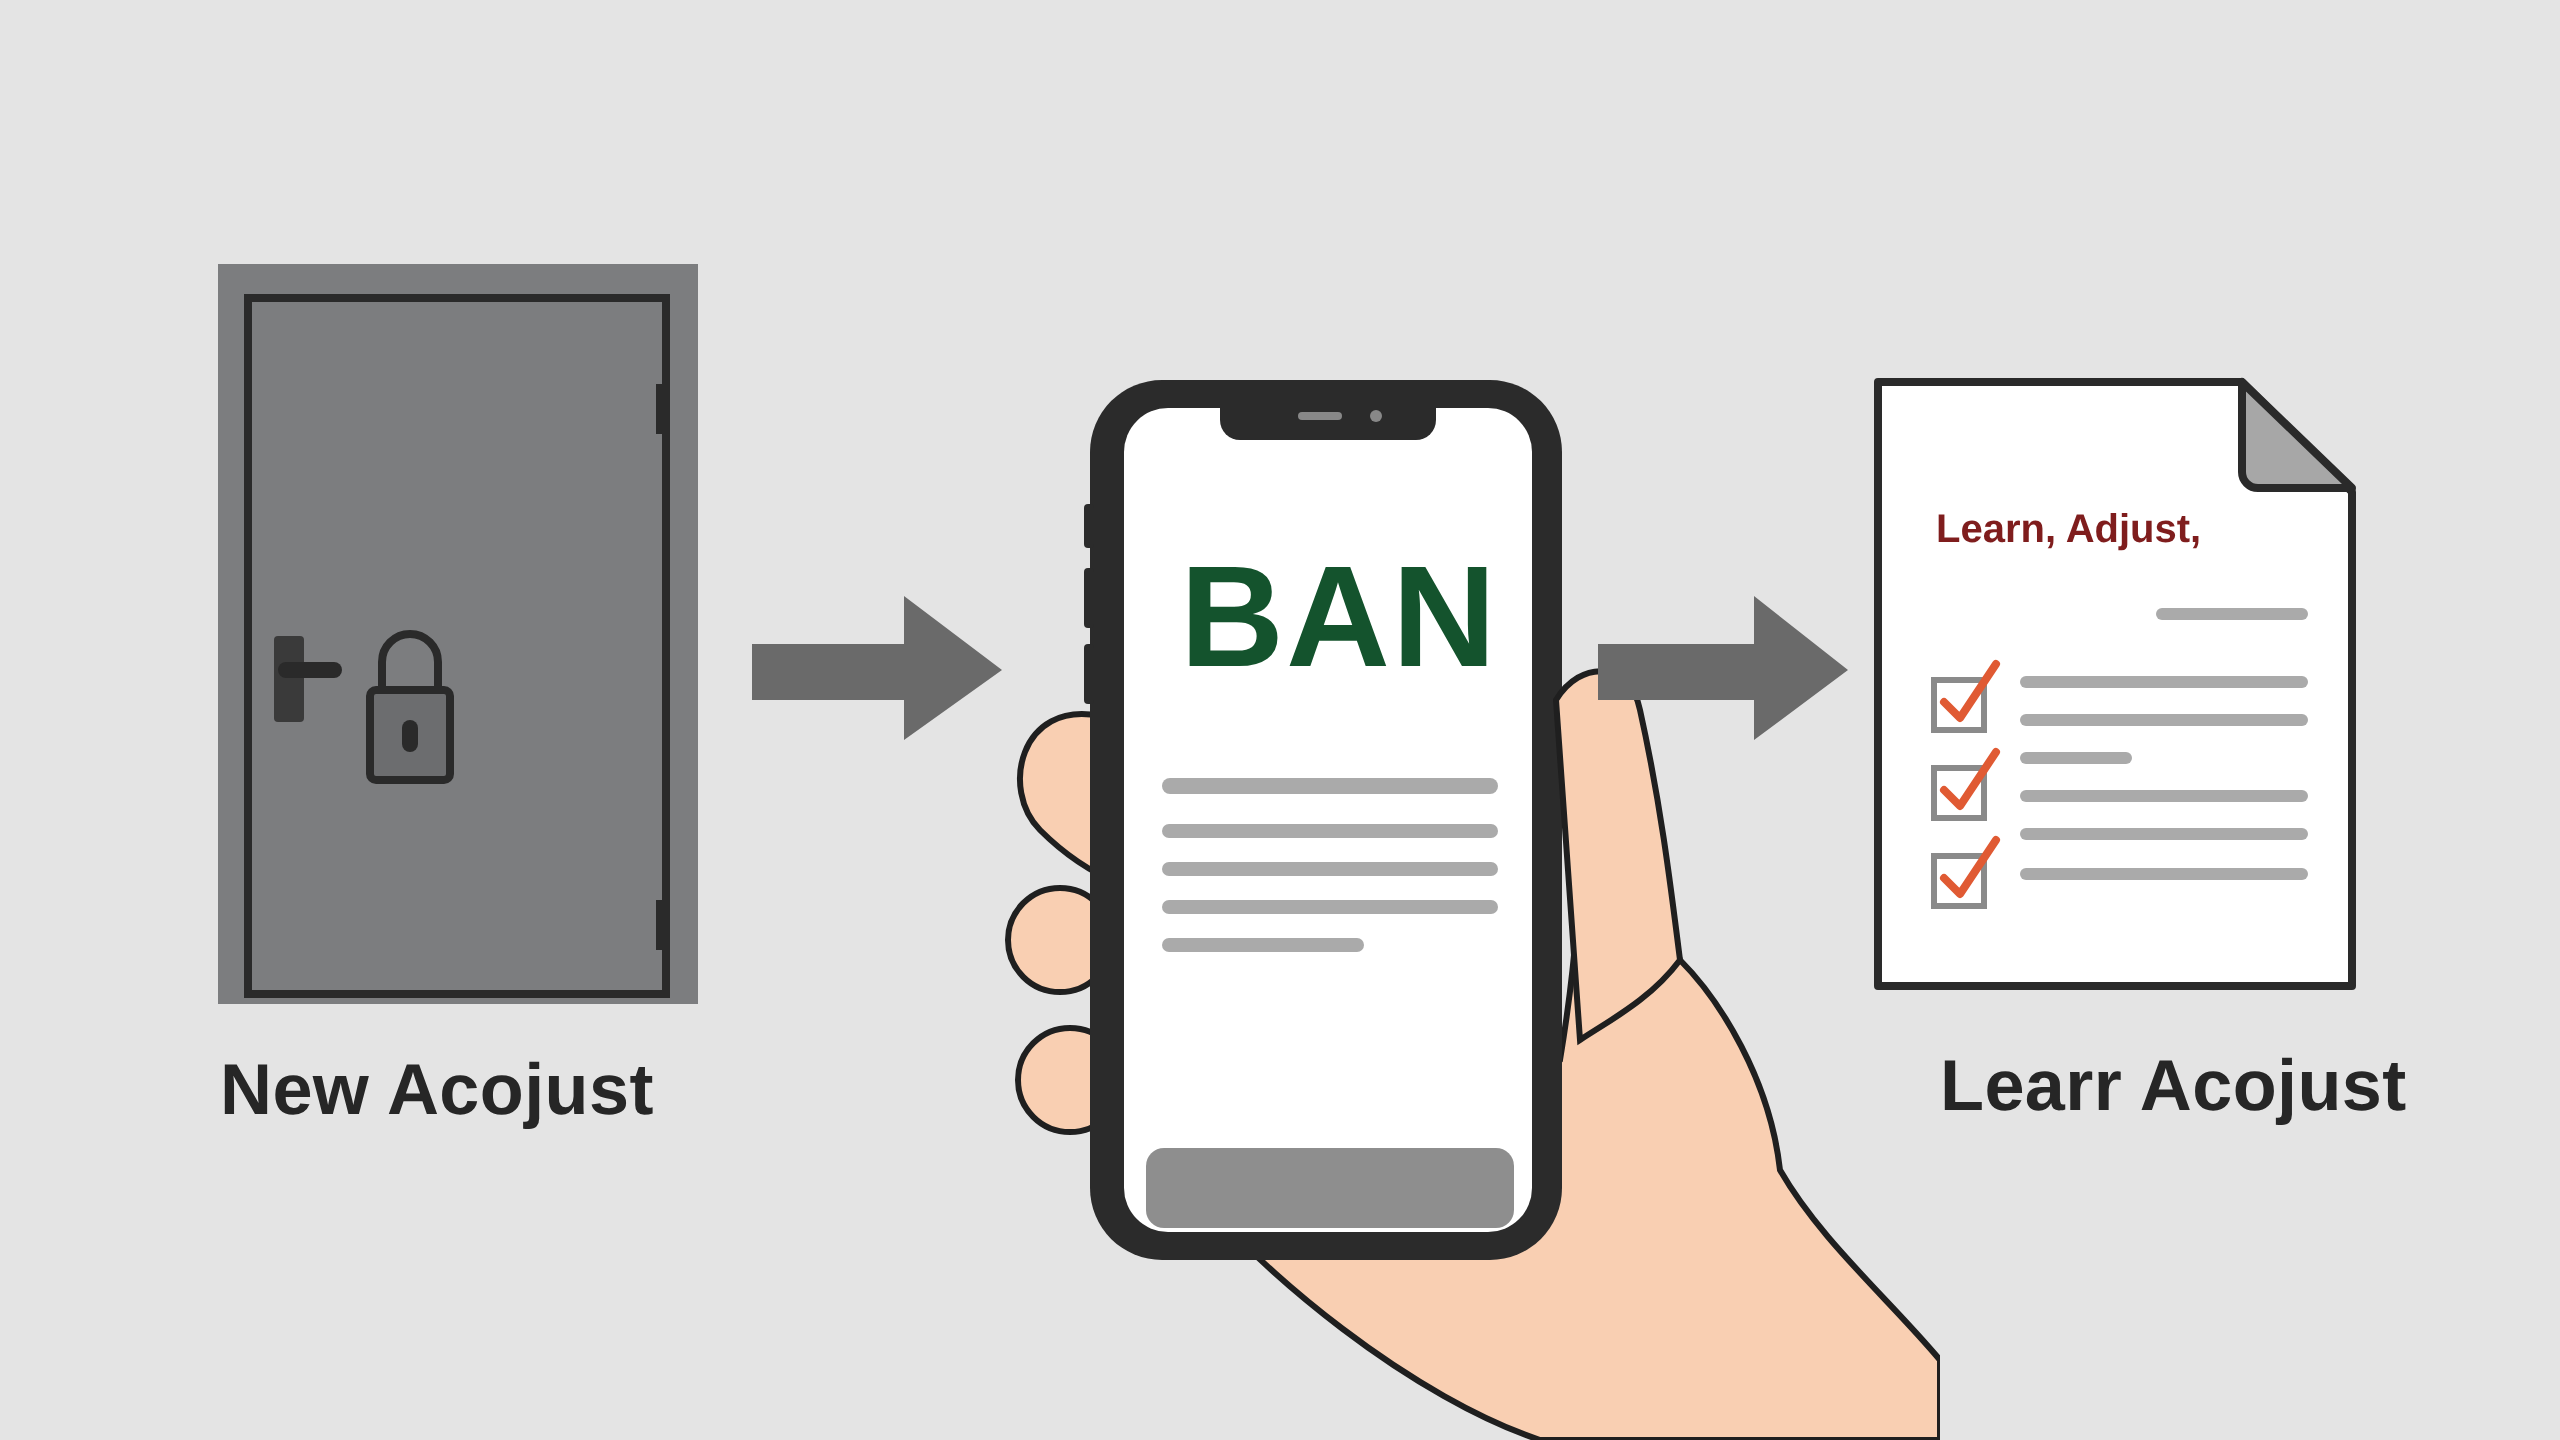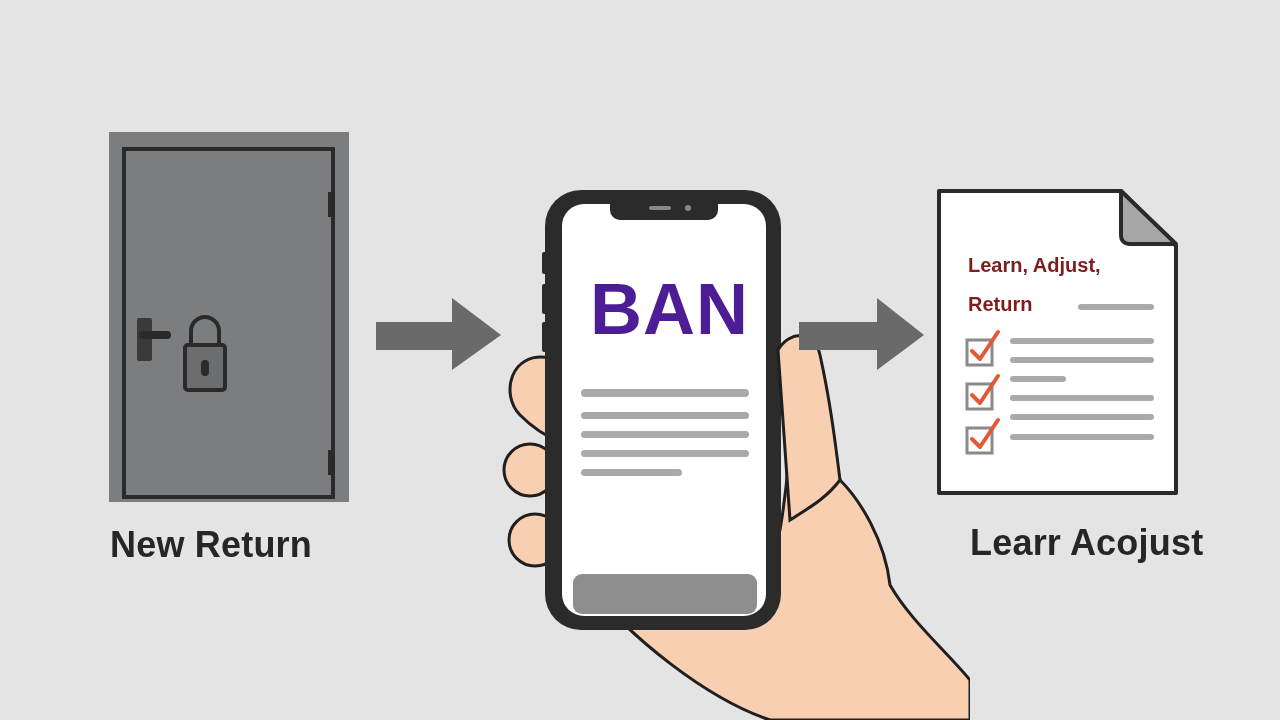--- a/index.html
+++ b/index.html
@@ -12,21 +12,21 @@
   .abs { position: absolute; }
   .label {
     font-weight: 700; font-size: 36px; color: #262626;
     white-space: nowrap; letter-spacing: 0.2px;
   }
   svg { display: block; }
   .doc-title {
     font-weight: 700; font-size: 20px; color: #7f1d1d; line-height: 34px;
   }
   .ban-text {
-    font-weight: 700; font-size: 72px; color: #4c1d95; letter-spacing: 1px;
+    font-weight: 700; font-size: 72px; color: #14532d; letter-spacing: 1px;
   }
 </style>
 </head>
 <body>
 
 <div class="abs" style="left:109px;top:132px;width:240px;height:370px;">
   <svg width="240" height="370" viewBox="0 0 240 370">
     <rect x="0" y="0" width="240" height="370" fill="#7c7d7f"></rect>
     <rect x="15" y="17" width="209" height="348" fill="#7c7d7f" stroke="#2a2a2a" stroke-width="4"></rect>
     <rect x="219" y="60" width="7" height="25" fill="#2a2a2a"></rect>
@@ -35,21 +35,21 @@
     <rect x="28" y="186" width="15" height="43" rx="2" fill="#3a3a3a"></rect>
     <rect x="30" y="199" width="32" height="8" rx="4" fill="#2a2a2a"></rect>
 
     <g>
       <path d="M82 213 v-14 a14 14 0 0 1 28 0 v14" fill="none" stroke="#2a2a2a" stroke-width="4"></path>
       <rect x="76" y="213" width="40" height="45" rx="3" fill="#6c6d6f" stroke="#2a2a2a" stroke-width="4"></rect>
       <rect x="92" y="228" width="8" height="16" rx="4" fill="#2a2a2a"></rect>
     </g>
   </svg>
 </div>
-<div class="abs label" style="left:110px;top:524px;">New Return</div>
+<div class="abs label" style="left:110px;top:524px;">New Acojust</div>
 
 <div class="abs" style="left:376px;top:298px;">
   <svg width="126" height="74" viewBox="0 0 126 74">
     <polygon points="0,24 76,24 76,0 125,37 76,72 76,52 0,52" fill="#6a6a6a"></polygon>
   </svg>
 </div>
 
 <div class="abs" style="left:490px;top:180px;width:480px;height:540px;">
   <svg width="480" height="540" viewBox="0 0 480 540">
 
@@ -110,15 +110,14 @@
       <polyline points="36,207 44,215 62,188" fill="none" stroke="#e05a33" stroke-width="4" stroke-linecap="round" stroke-linejoin="round"></polyline>
     </g>
     <g>
       <rect x="31" y="240" width="25" height="25" fill="none" stroke="#8a8a8a" stroke-width="3"></rect>
       <polyline points="36,251 44,259 62,232" fill="none" stroke="#e05a33" stroke-width="4" stroke-linecap="round" stroke-linejoin="round"></polyline>
     </g>
   </svg>
 </div>
 <div class="abs doc-title" style="left:968px;top:248px;">
   <div>Learn, Adjust,</div>
-  <div style="margin-top:5px;">Return</div>
 </div>
 <div class="abs label" style="left:970px;top:522px;">Learr Acojust</div>
 
 </body></html>

